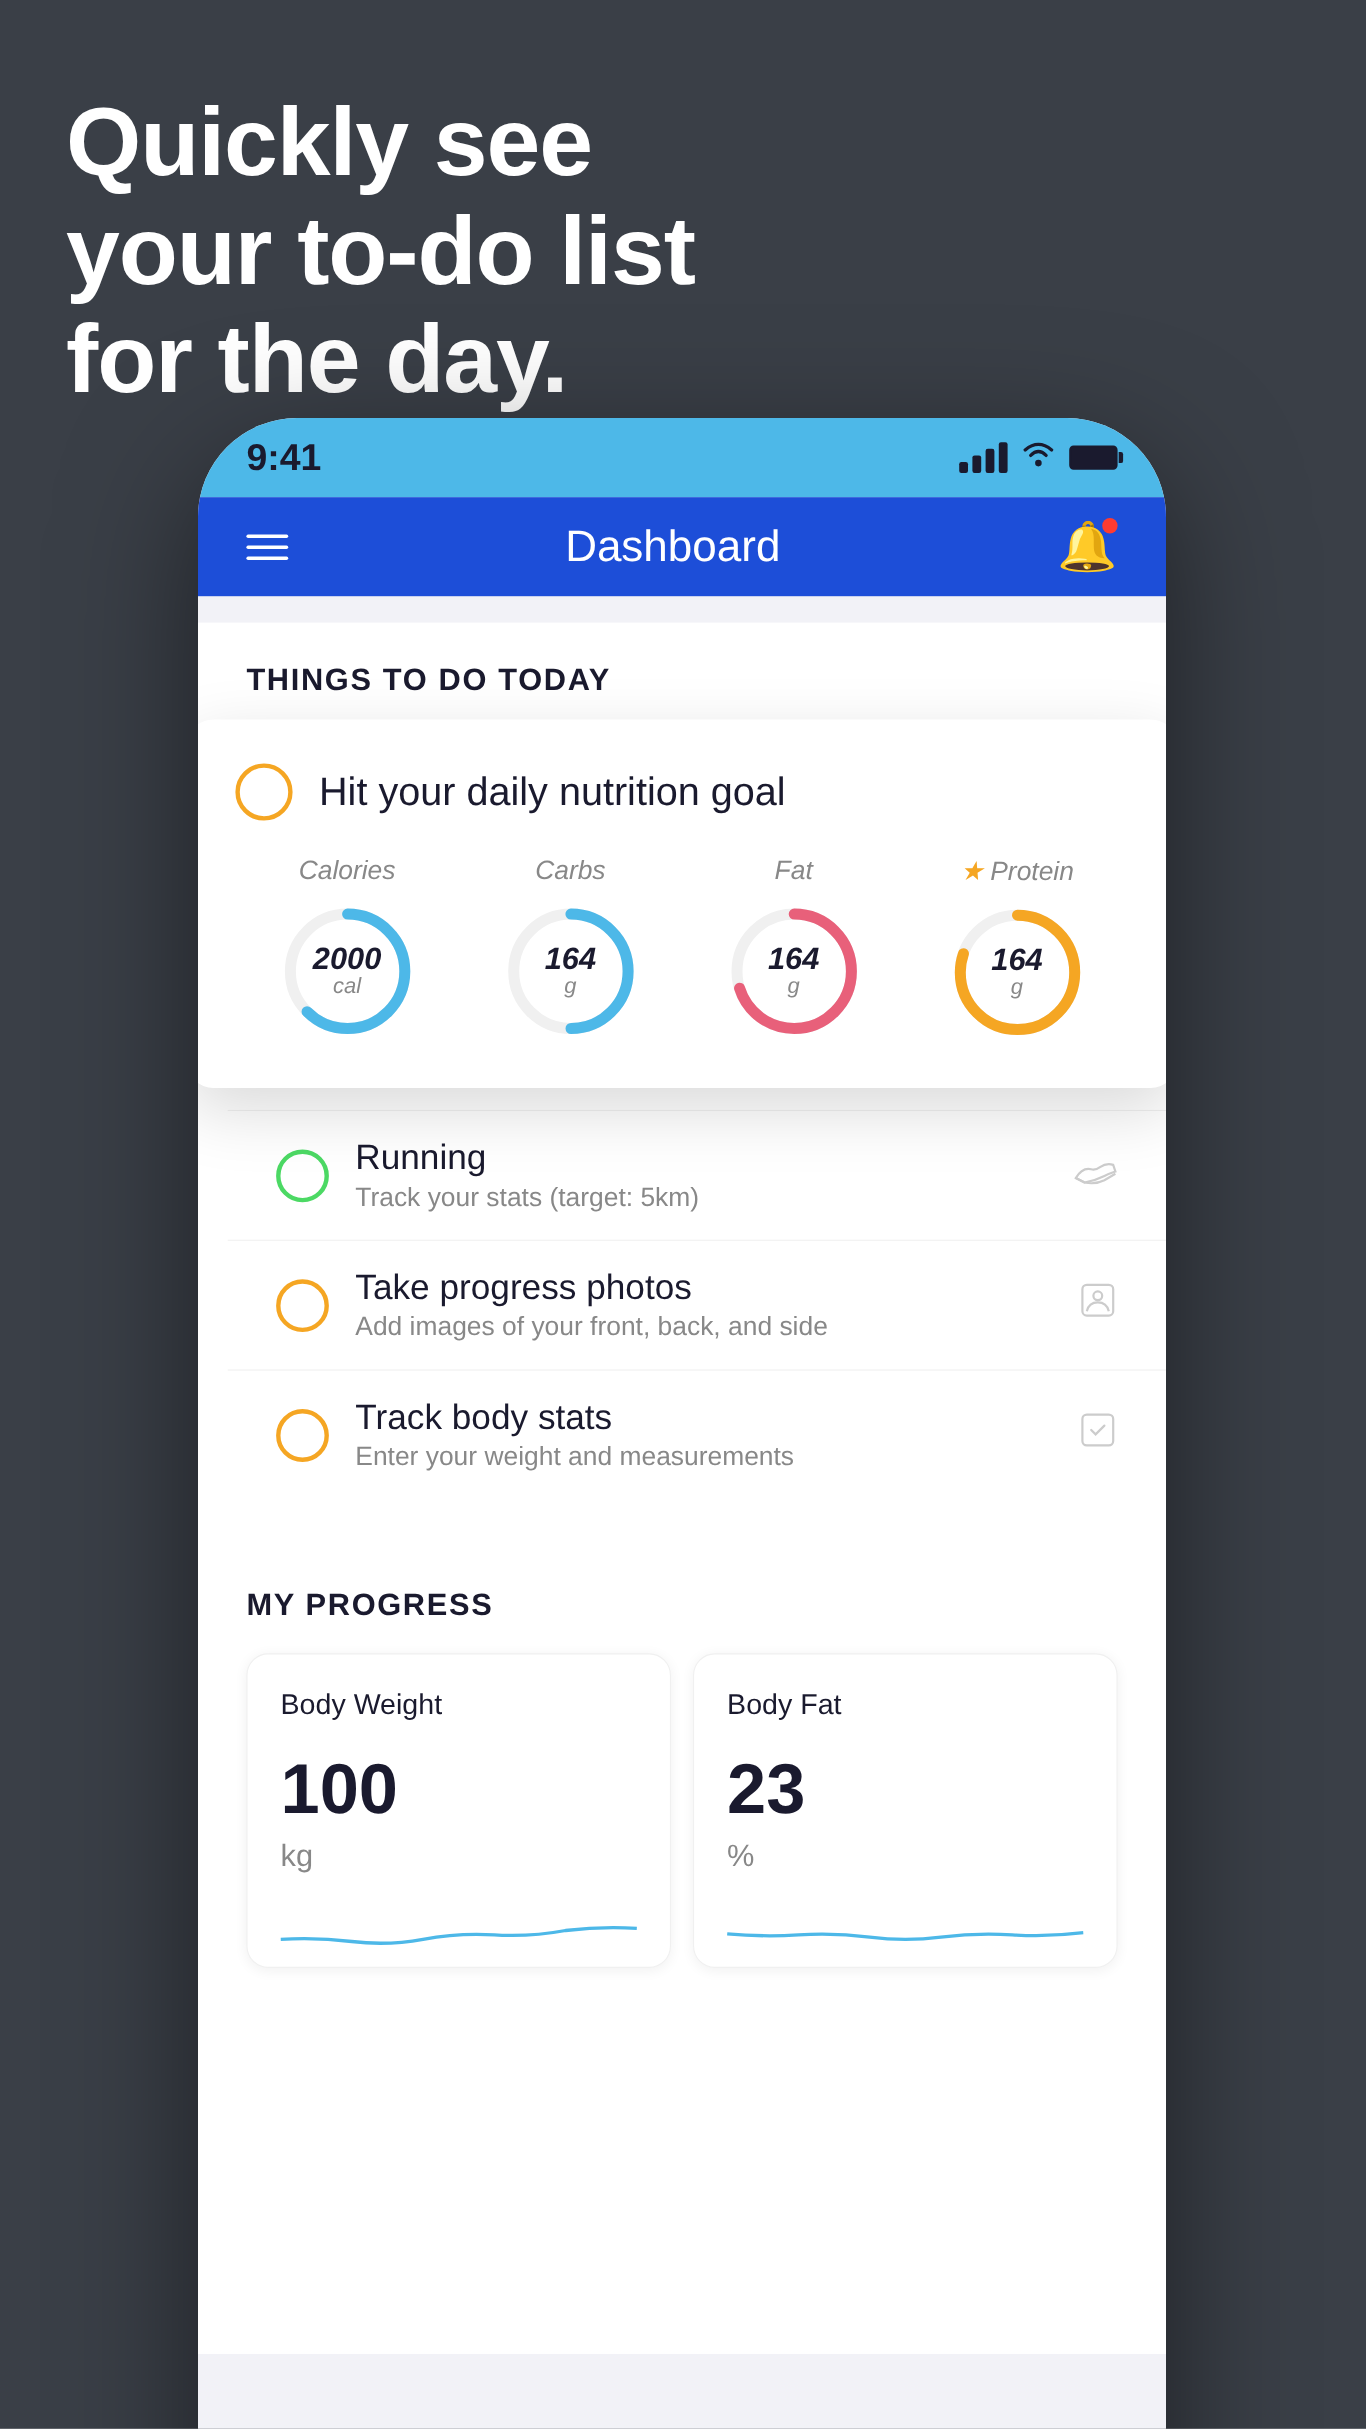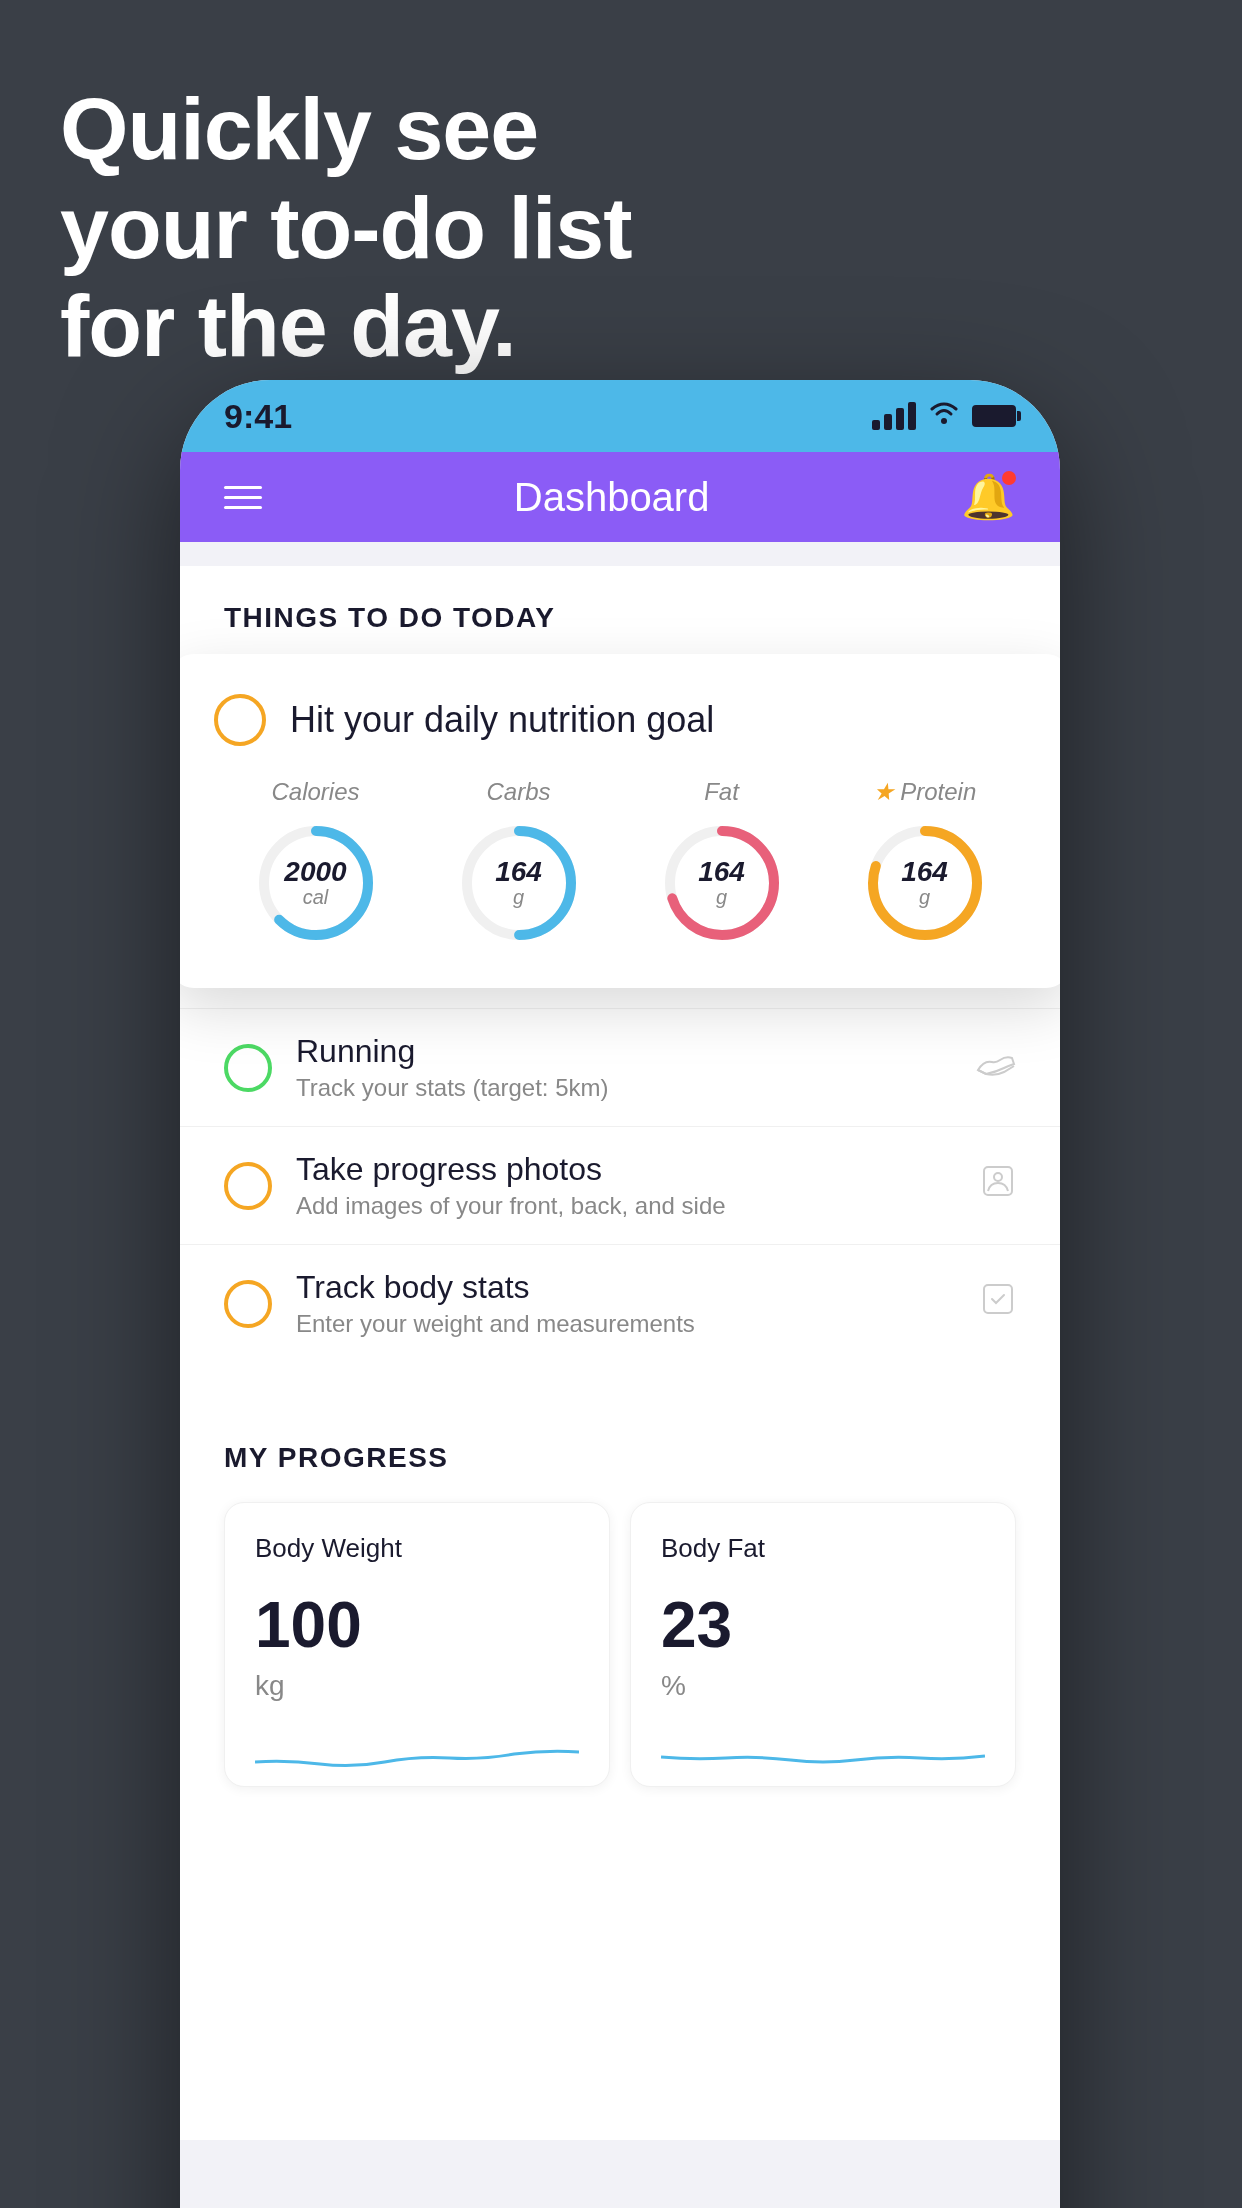--- a/index.html
+++ b/index.html
@@ -86,21 +86,21 @@
       top: 50%;
       transform: translateY(-50%);
       width: 4px;
       height: 10px;
       background: #1a1a2e;
       border-radius: 0 2px 2px 0;
     }
 
     
     .nav-bar {
-      background: #8b5cf6;
+      background: #1d4ed8;
       height: 90px;
       display: flex;
       align-items: center;
       justify-content: space-between;
       padding: 0 44px;
     }
     .hamburger {
       display: flex;
       flex-direction: column;
       gap: 7px;
@@ -459,21 +459,21 @@
               </svg>
               <div class="ring-text">
                 <span class="ring-value">164</span>
                 <span class="ring-unit">g</span>
               </div>
             </div>
           </div>
         </div>
       </div>
 
-      <div class="todo-list" style="margin-top: 20px;">
+      <div class="todo-list" style="margin-top: 20px; padding-left: 27px;">
 
         <div class="todo-item">
           <div class="todo-circle green"></div>
           <div class="todo-text">
             <div class="todo-title">Running</div>
             <div class="todo-sub">Track your stats (target: 5km)</div>
           </div>
           <div class="todo-icon">
             <svg width="40" height="30" viewBox="0 0 40 30" fill="none">
               <path d="M2 20 Q8 10 16 12 Q20 13 24 10 Q30 6 36 8 L38 14 Q32 16 28 18 Q20 22 10 24 Z" stroke="#ccc" stroke-width="2" fill="none"></path>

